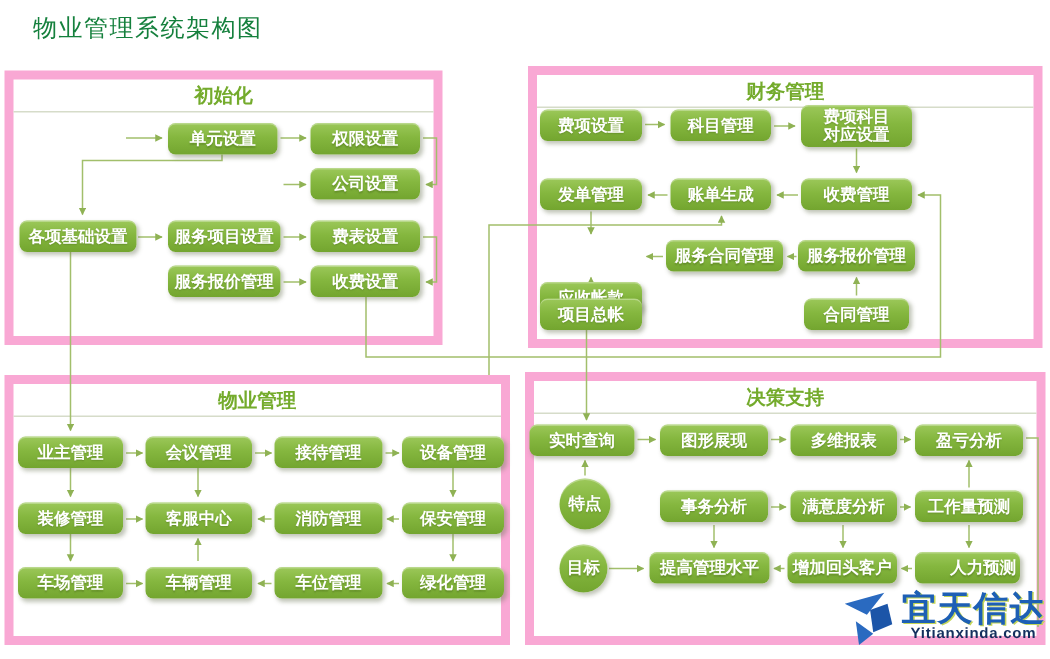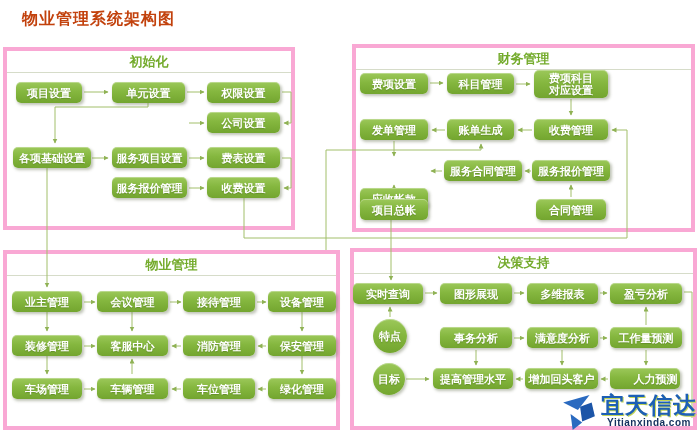--- a/index.html
+++ b/index.html
@@ -1,25 +1,25 @@
 <!DOCTYPE html>
 <html><head>
 <meta charset="utf-8">
 <style>
   html,body{margin:0;padding:0;background:#ffffff;}
   #stage{
     position:relative;width:700px;height:439px;background:#ffffff;overflow:hidden;
     font-family:"Liberation Sans","DejaVu Sans",sans-serif;
   }
   .title{
-    position:absolute;left:22px;top:9px;font-size:16px;font-weight:bold;color:#c2410c;
+    position:absolute;left:22px;top:9px;font-size:16px;font-weight:normal;color:#15803d;
     letter-spacing:1px;z-index:1;
   }
   .section{
-    position:absolute;border:4px solid #f9a8d4;background:#ffffff;z-index:1;box-sizing:border-box;
+    position:absolute;border:6px solid #f9a8d4;background:#ffffff;z-index:1;box-sizing:border-box;
   }
   .section-title{
     height:21px;line-height:21px;text-align:center;font-size:13px;font-weight:bold;
     color:#74ab2c;border-bottom:1px solid #d6dcc9;
   }
   #edges{position:absolute;left:0;top:0;z-index:2;pointer-events:none;}
   #edges polyline{fill:none;stroke:#a2bf6b;stroke-width:1;}
   .node{
     position:absolute;z-index:3;box-sizing:border-box;
     display:flex;align-items:center;justify-content:center;text-align:center;
@@ -126,21 +126,20 @@
     </div>
     <div class="section" style="left: 352px; top: 44px; width: 343px; height: 188px;">
       <div class="section-title">财务管理</div>
     </div>
     <div class="section" style="left: 3px; top: 250px; width: 337px; height: 180px;">
       <div class="section-title">物业管理</div>
     </div>
     <div class="section" style="left: 350px; top: 248px; width: 347px; height: 182px;">
       <div class="section-title">决策支持</div>
     </div>
-    <div class="node" style="left: 16px; top: 82px; width: 66px; height: 21px;">项目设置</div>
     <div class="node" style="left: 112px; top: 82px; width: 73px; height: 21px;">单元设置</div>
     <div class="node" style="left: 207px; top: 82px; width: 73px; height: 21px;">权限设置</div>
     <div class="node" style="left: 207px; top: 112px; width: 73px; height: 21px;">公司设置</div>
     <div class="node" style="left: 13px; top: 147px; width: 78px; height: 21px;">各项基础设置</div>
     <div class="node" style="left: 112px; top: 147px; width: 75px; height: 21px;">服务项目设置</div>
     <div class="node" style="left: 207px; top: 147px; width: 73px; height: 21px;">费表设置</div>
     <div class="node" style="left: 112px; top: 177px; width: 75px; height: 21px;">服务报价管理</div>
     <div class="node" style="left: 207px; top: 177px; width: 73px; height: 21px;">收费设置</div>
     <div class="node" style="left: 360px; top: 73px; width: 68px; height: 21px;">费项设置</div>
     <div class="node" style="left: 447px; top: 73px; width: 67px; height: 21px;">科目管理</div>

